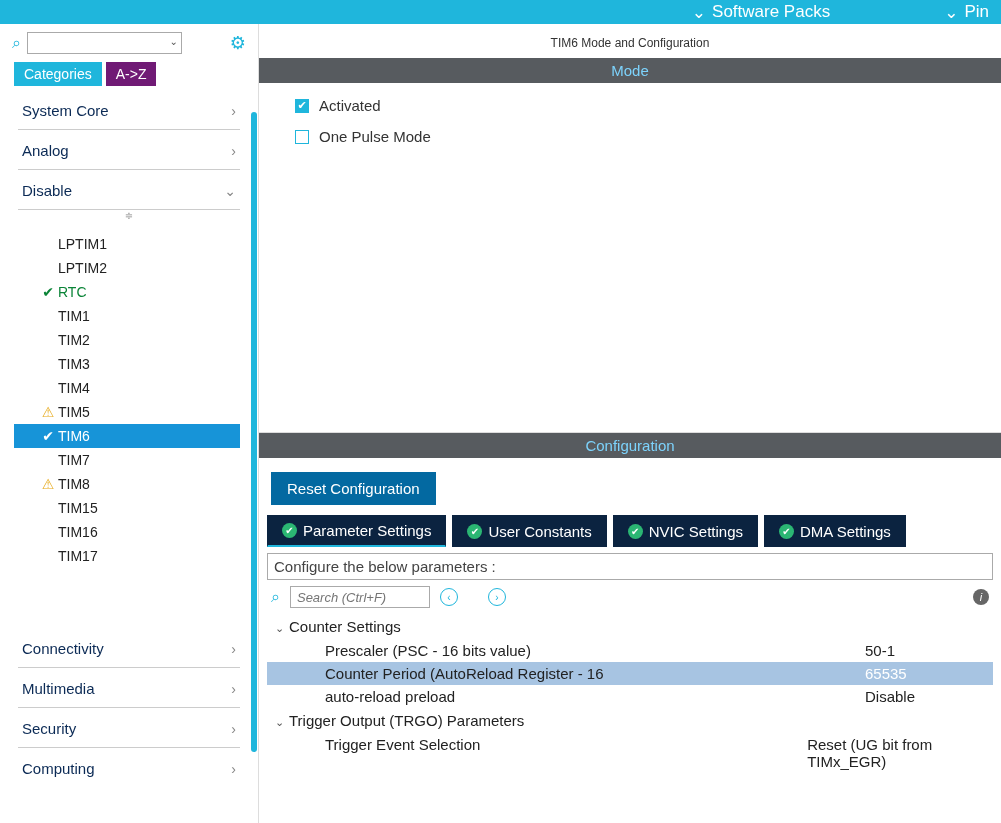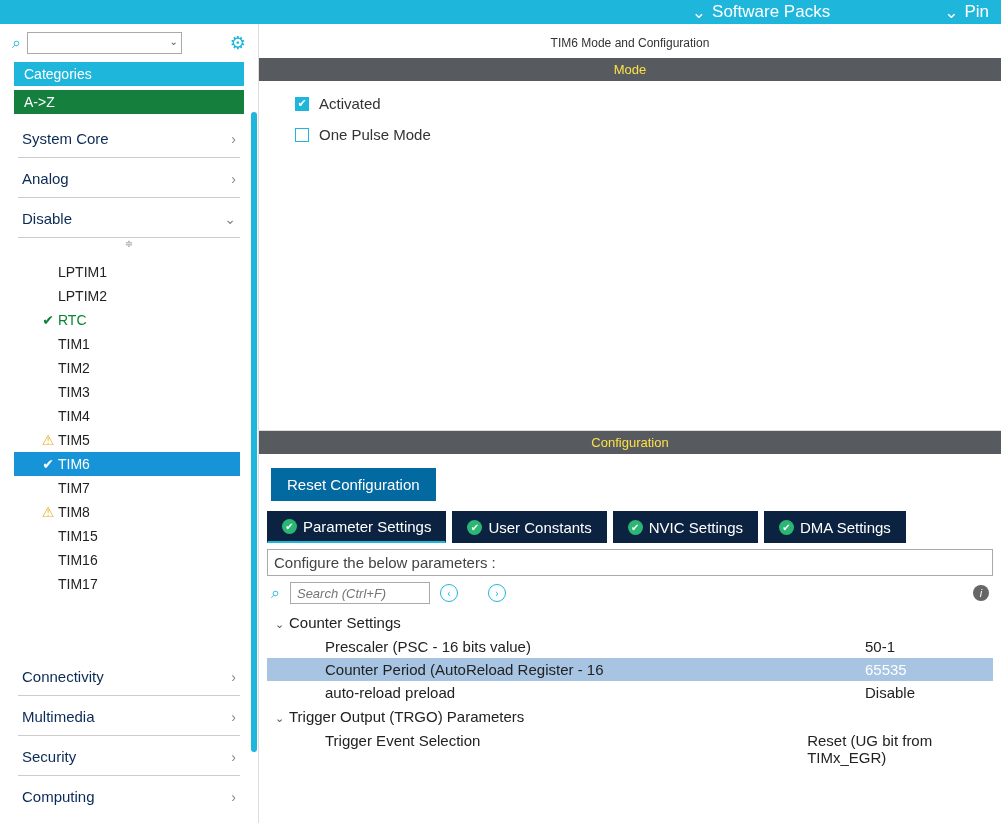--- a/index.html
+++ b/index.html
@@ -10,44 +10,44 @@
 .topbar .tab { padding: 0 12px; font-size: 17px; display: flex; align-items: center; gap: 6px; }
 
 .content { display: flex; height: 799px; }
 
 .sidebar { width: 259px; border-right: 1px solid #ddd; background: #fff; position: relative; display: flex; flex-direction: column; }
 .search-row { display: flex; align-items: center; padding: 8px 12px; gap: 6px; }
 .search-row input { width: 155px; height: 22px; border: 1px solid #aaa; padding: 0 18px 0 4px; font-size: 13px; }
 .search-wrap { position: relative; }
 .search-wrap .dd { position: absolute; right: 4px; top: 4px; font-size: 10px; color: #555; }
 
-.tabs-row { display: flex; gap: 4px; padding: 0 14px 4px 14px; flex-direction: column; }
+.tabs-row { display: flex; gap: 4px; padding: 0 14px 4px 14px; }
 .tab-btn { padding: 4px 10px; font-size: 14px; color: #fff; }
 .tab-categories { background: #1fb6dc; }
-.tab-az { background: #15803d; }
+.tab-az { background: #701a75; }
 
 .scrollbar { position: absolute; right: 0; top: 88px; bottom: 0; width: 8px; background: transparent; }
 .scrollbar-thumb { background: #1fb6dc; width: 6px; margin-left: 1px; height: 640px; border-radius: 3px; }
 
 .cat-section { padding: 0 18px; }
 .cat-header { display: flex; align-items: center; justify-content: space-between; padding: 12px 4px 10px 4px; border-bottom: 1px solid #ccc; color: #0b2a55; font-size: 15px; cursor: pointer; gap: 16px; }
 .cat-header .chev { font-size: 14px; color: #888; }
 .tree { padding-top: 8px; }
 .tree-item { display: flex; align-items: center; height: 24px; padding-left: 22px; font-size: 14px; color: #222; cursor: pointer; }
 .tree-item.sel { background: #1794d8; color: #fff; margin-left: -4px; padding-left: 26px; }
 .tree-item .icon { width: 16px; margin-right: 2px; display: inline-flex; justify-content: center; }
 .tree-icon-ok { color: #0a8437; }
 .tree-icon-warn { color: #e6a817; }
 .rtc { color: #0a8437; }
 .divider-mini { height: 14px; text-align: center; color: #888; font-size: 10px; }
 .cat-gap { height: 60px; }
 
 .main { flex: 1; display: flex; flex-direction: column; }
 .panel-title { text-align: center; padding: 12px 0 8px 0; font-size: 12px; color: #333; }
-.bar-header { background: #575b5f; color: #fde047; text-align: center; font-size: 13px; padding: 4px 0; }
+.bar-header { background: #575b5f; color: #7dd3fc; text-align: center; font-size: 15px; padding: 4px 0; }
 .mode-body { padding: 14px 0 0 36px; height: 350px; border-bottom: 1px solid #ddd; }
 .checkrow { display: flex; align-items: center; gap: 10px; font-size: 15px; color: #333; margin-bottom: 14px; }
 .checkbox { width: 14px; height: 14px; border: 1px solid #1fb6dc; display: inline-flex; align-items: center; justify-content: center; font-size: 11px; }
 .checkbox.checked { background: #1fb6dc; color: #fff; }
 
 .config-body { padding: 10px 8px 0 8px; }
 .reset-btn { background: #0369a1; color: #fff; border: none; padding: 8px 16px; font-size: 15px; margin: 4px 0 10px 4px; cursor: pointer; }
 
 .config-tabs { display: flex; gap: 6px; }
 .config-tab { background: #0b2340; color: #fff; padding: 6px 14px; font-size: 15px; display: flex; align-items: center; gap: 6px; border: 1px solid #0b2340; }

